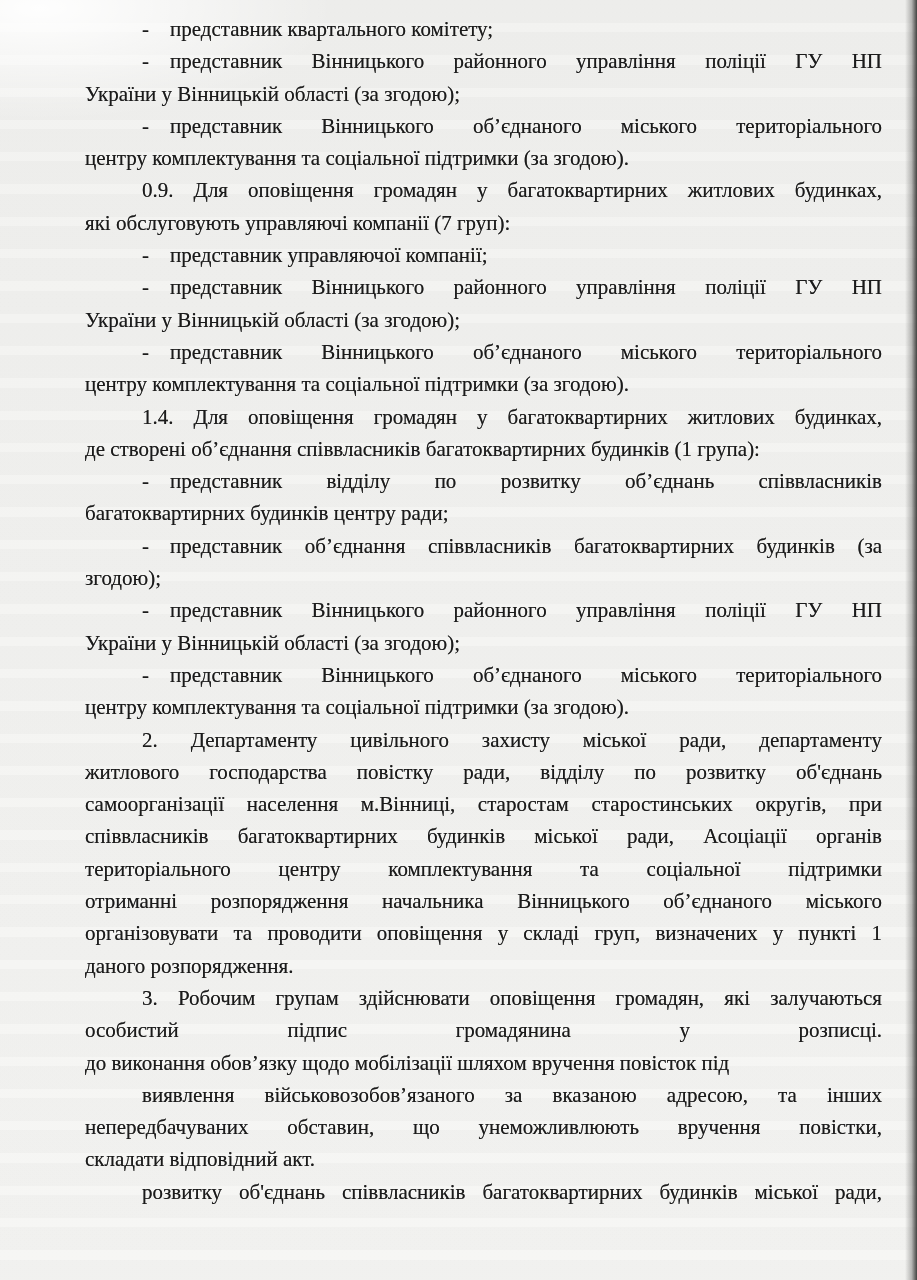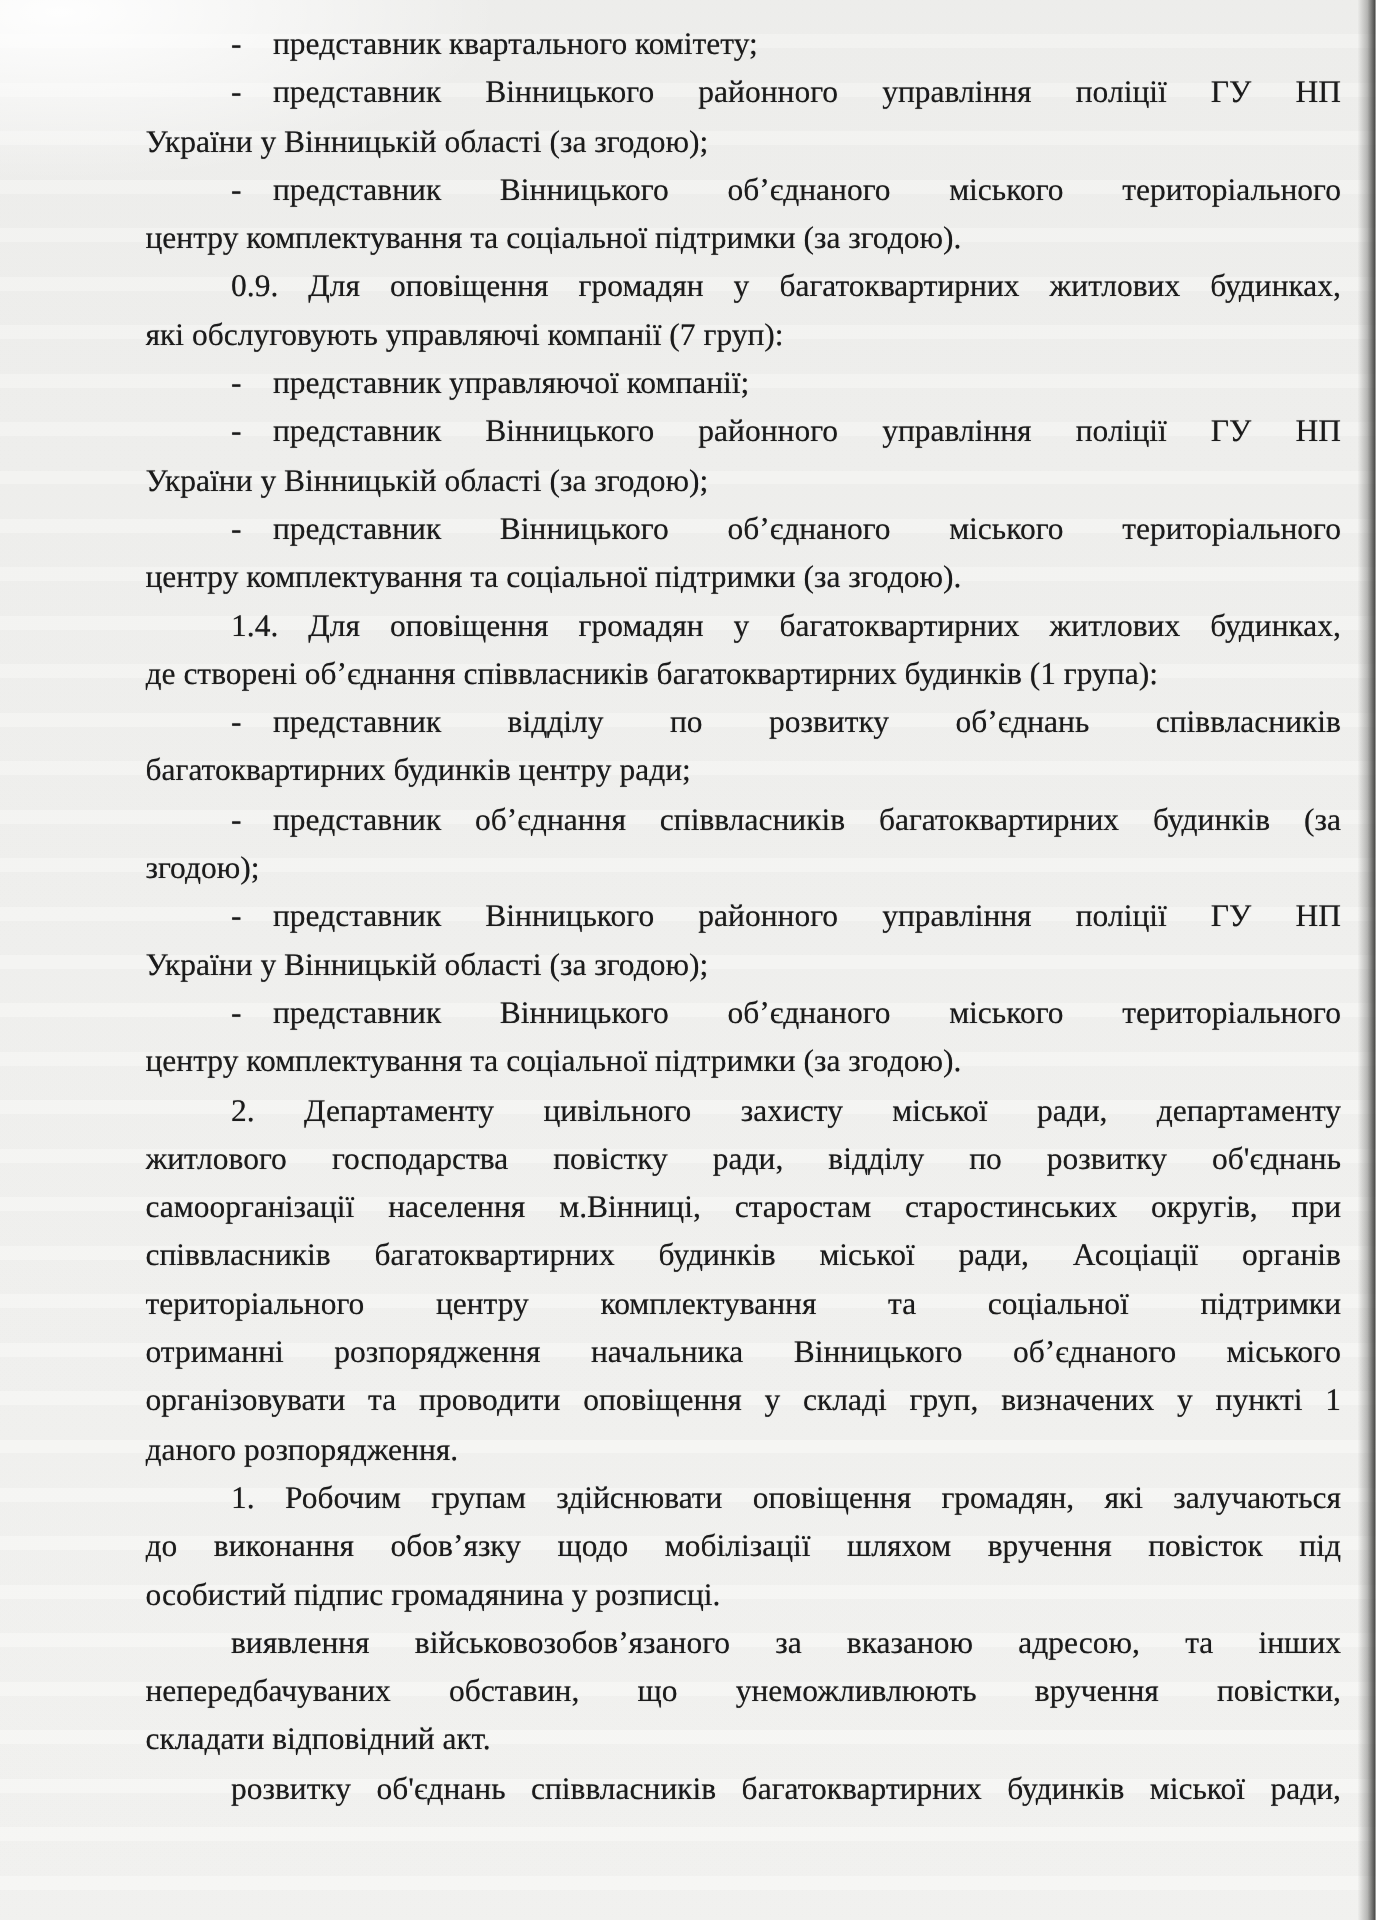--- a/index.html
+++ b/index.html
@@ -26,21 +26,20 @@
     width: 12px; height: 100%;
     background: linear-gradient(to right,
       rgba(70,70,68,0) 0%,
       rgba(110,110,108,0.45) 55%,
       rgba(52,52,50,0.92) 100%);
   }
   .text-block {
     position: absolute;
     left: 85px; top: 13px;
     width: 797px;
-    margin-left: 12px;
   }
   .line {
     height: 32.3px;
     line-height: 32.3px;
     font-size: 21px;
     text-align: justify;
     text-align-last: justify;
     overflow: hidden;
     text-shadow: 0 0 0.5px rgba(27,27,27,0.65);
   }
@@ -103,23 +102,23 @@
         <div class="line">2. Департаменту цивільного захисту міської ради, департаменту</div>
         <div class="line">житлового господарства повістку ради, відділу по розвитку об'єднань</div>
         <div class="line">самоорганізації населення м.Вінниці, старостам старостинських округів, при</div>
         <div class="line">співвласників багатоквартирних будинків міської ради, Асоціації органів</div>
         <div class="line">територіального центру комплектування та соціальної підтримки</div>
         <div class="line">отриманні розпорядження начальника Вінницького об’єднаного міського</div>
         <div class="line">організовувати та проводити оповіщення у складі груп, визначених у пункті 1</div>
         <div class="line">даного розпорядження.</div>
       </div>
       <div class="para">
-        <div class="line">1. Робочим групам здійснювати оповіщення громадян, які залучаються</div>
+        <div class="line">3. Робочим групам здійснювати оповіщення громадян, які залучаються</div>
+        <div class="line">особистий підпис громадянина у розписці.</div>
         <div class="line">до виконання обов’язку щодо мобілізації шляхом вручення повісток під</div>
-        <div class="line">особистий підпис громадянина у розписці.</div>
       </div>
       <div class="para">
         <div class="line">виявлення військовозобов’язаного за вказаною адресою, та інших</div>
         <div class="line">непередбачуваних обставин, що унеможливлюють вручення повістки,</div>
         <div class="line">складати відповідний акт.</div>
       </div>
       <div class="para cont">
         <div class="line">розвитку об'єднань співвласників багатоквартирних будинків міської ради,</div>
       </div>
     </div>

